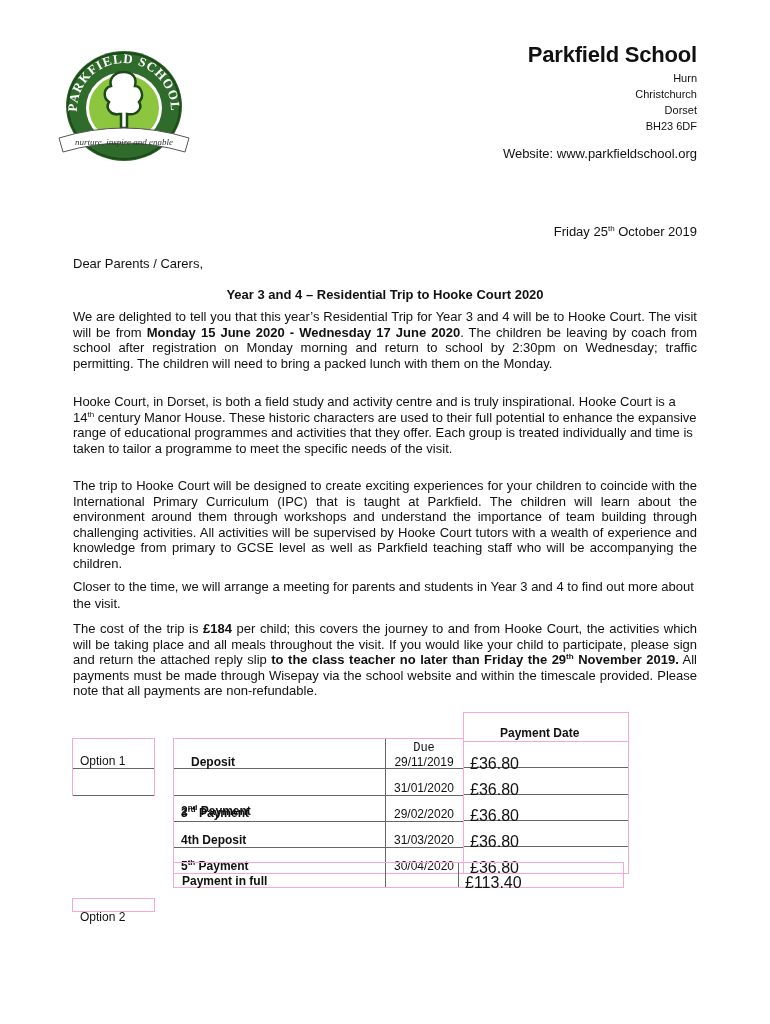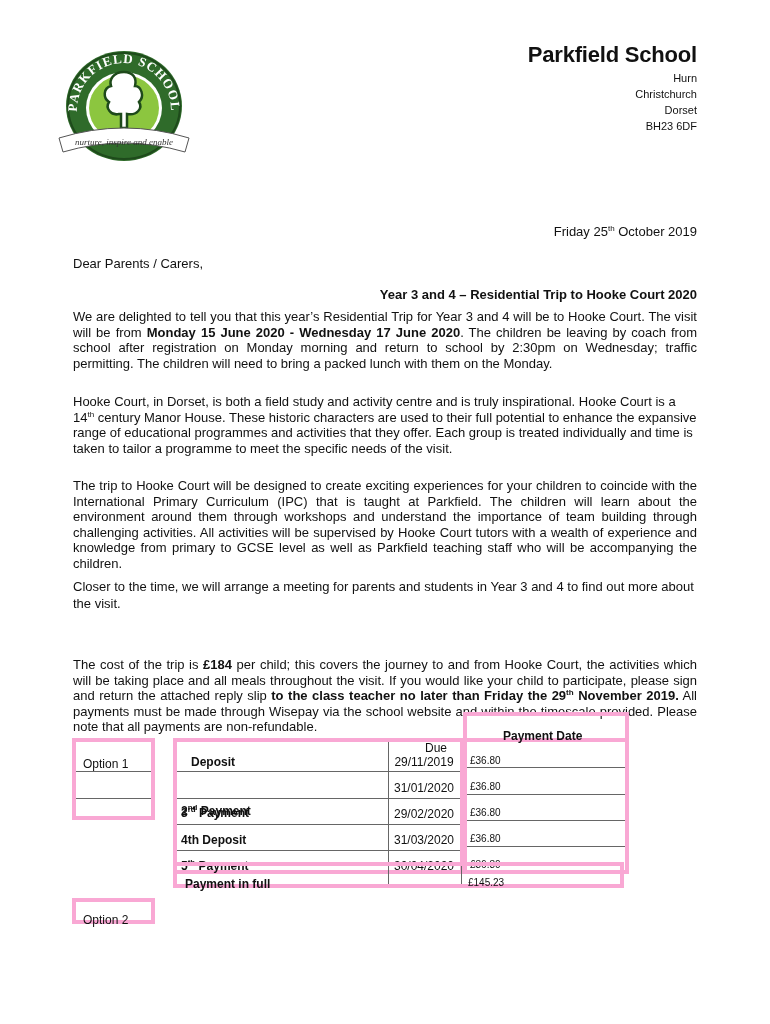--- a/index.html
+++ b/index.html
@@ -9,36 +9,36 @@
   }
   .abs { position: absolute; }
   .logo { left: 55px; top: 48px; width: 138px; height: 116px; }
   .hdr { right: 73px; text-align: right; }
   .school-name { top: 42px; font-size: 22px; font-weight: bold; letter-spacing: -0.2px; }
   .addr { top: 70px; font-size: 11px; line-height: 16px; }
   .contact { top: 146px; font-size: 13px; line-height: 16px; }
   .date { top: 224px; font-size: 13px; }
   sup { font-size: 8px; line-height: 0; vertical-align: 5px; }
   .salutation { left: 73px; top: 256px; font-size: 13px; }
-  .subject { left: 73px; width: 624px; top: 287px; text-align: right; font-size: 13px; font-weight: bold; }
+  .subject { left: 73px; width: 624px; top: 287px; text-align: center; font-size: 13px; font-weight: bold; }
   .para {
     left: 73px; width: 624px; font-size: 13px; line-height: 15.5px;
     text-align: justify; margin: 0;
   }
   .para.left { text-align: left; }
   .para b { font-weight: bold; }
   
-  .box { border: 4px solid #f9a8d4; box-sizing: border-box; }
+  .box { border: 1px solid #f9a8d4; box-sizing: border-box; }
   .cell { position: absolute; box-sizing: border-box; font-size: 12px; }
   .opt-box { left: 72px; width: 83px; }
   .row-line { position: absolute; left: 0; right: 0; height: 0; border-top: 1px solid #666; }
   .vline { position: absolute; top: 0; bottom: 0; width: 0; border-left: 1px solid #666; }
   .lbl { position: absolute; font-size: 12px; font-weight: bold; }
   .date-cell { position: absolute; font-size: 12px; text-align: center; width: 76px; }
-  .amt { position: absolute; font-size: 10px; }
+  .amt { position: absolute; font-size: 16px; }
 </style>
 </head>
 <body>
 
 <div class="abs logo">
   <svg width="138" height="116" viewBox="0 0 138 116">
     <defs>
       <path id="arcTop" d="M 22 62 A 47 47 0 0 1 116 62"></path>
     </defs>
     <ellipse cx="69" cy="58" rx="58" ry="55" fill="#2f6b2a"></ellipse>
@@ -57,49 +57,50 @@
 </div>
 
 <div class="abs hdr school-name">Parkfield School</div>
 <div class="abs hdr addr">
   <div>Hurn</div>
   <div>Christchurch</div>
   <div>Dorset</div>
   <div>BH23 6DF</div>
 </div>
 <div class="abs hdr contact">
+  <div>Website: www.parkfieldschool.org</div>
 </div>
 <div class="abs hdr date">
   <span>Friday 25</span><sup>th</sup><span> October 2019</span>
 </div>
 
 <div class="abs salutation">Dear Parents / Carers,</div>
 <div class="abs subject">Year 3 and 4 – Residential Trip to Hooke Court 2020</div>
 
 <p class="abs para" style="top:309px;">
   <span>We are delighted to tell you that this year’s Residential Trip for Year 3 and 4 will be to Hooke Court. The visit will be from </span><b>Monday 15 June 2020 - Wednesday 17 June 2020</b><span>. The children be leaving by coach from school after registration on Monday morning and return to school by 2:30pm on Wednesday; traffic permitting. The children will need to bring a packed lunch with them on the Monday.</span>
 </p>
 
 <p class="abs para left" style="top:394px;">
   <span>Hooke Court, in Dorset, is both a field study and activity centre and is truly inspirational. Hooke Court is a 14</span><sup>th</sup><span> century Manor House. These historic characters are used to their full potential to enhance the expansive range of educational programmes and activities that they offer. Each group is treated individually and time is taken to tailor a programme to meet the specific needs of the visit.</span>
 </p>
 
 <p class="abs para" style="top:478px;">The trip to Hooke Court will be designed to create exciting experiences for your children to coincide with the International Primary Curriculum (IPC) that is taught at Parkfield. The children will learn about the environment around them through workshops and understand the importance of team building through challenging activities. All activities will be supervised by Hooke Court tutors with a wealth of experience and knowledge from primary to GCSE level as well as Parkfield teaching staff who will be accompanying the children.</p>
 
 <p class="abs para left" style="top:578px; line-height:17px;">Closer to the time, we will arrange a meeting for parents and students in Year 3 and 4 to find out more about the visit.</p>
 
-<p class="abs para" style="top:621px;margin-top:36px;">
+<p class="abs para" style="top:621px;">
   <span>The cost of the trip is </span><b>£184</b><span> per child; this covers the journey to and from Hooke Court, the activities which will be taking place and all meals throughout the visit. If you would like your child to participate, please sign and return the attached reply slip </span><b><span>to the class teacher no later than Friday the 29</span><sup>th</sup><span> November 2019.</span></b><span> All payments must be made through Wisepay via the school website and within the timescale provided. Please note that all payments are non-refundable.</span>
 </p>
 
 <div class="abs box" style="left:463px; top:712px; width:166px; height:30px;">
   <span class="lbl" style="left:36px; top:13px;">Payment Date</span>
 </div>
 
-<div class="abs box opt-box" style="top:738px; height:82px;">
+<div class="abs box opt-box" style="top:738px; height:58px;">
   <div class="row-line" style="top:29px;"></div>
   <div class="row-line" style="top:56px;"></div>
   <span class="cell" style="left:7px; top:15px;">Option 1</span>
 </div>
 
 <div class="abs box" style="left:173px; top:738px; width:291px; height:136px;">
   <div class="vline" style="left:211px;"></div>
   <div class="row-line" style="top:29px;"></div>
   <div class="row-line" style="top:56px;"></div>
   <div class="row-line" style="top:82px;"></div>
@@ -108,21 +109,21 @@
 
 <div class="abs box" style="left:463px; top:741px; width:166px; height:133px; border-top:none;">
   <div class="row-line" style="top:26px;"></div>
   <div class="row-line" style="top:53px;"></div>
   <div class="row-line" style="top:79px;"></div>
   <div class="row-line" style="top:105px;"></div>
 </div>
 
 <div>
   <span class="lbl" style="left:181px; top:755px;padding-left:10px;">Deposit</span>
-  <span class="date-cell" style="left:398px; top:741px;">Due</span>
+  <span class="date-cell" style="left:386px; top:741px;font-family:Liberation Mono, monospace;">Due</span>
   <span class="date-cell" style="left:386px; top:755px;">29/11/2019</span>
   <span class="amt" style="left:470px; top:755px;">£36.80</span>
 </div>
 
 <div>
   <span class="lbl" style="left:181px; top:780px;margin-top:24px;"><span>2</span><sup>nd</sup><span> Payment</span></span>
   <span class="date-cell" style="left:386px; top:781px;">31/01/2020</span>
   <span class="amt" style="left:470px; top:781px;">£36.80</span>
 </div>
 
@@ -137,21 +138,21 @@
   <span class="date-cell" style="left:386px; top:833px;">31/03/2020</span>
   <span class="amt" style="left:470px; top:833px;">£36.80</span>
 </div>
 
 <div>
   <span class="lbl" style="left:181px; top:859px;"><span>5</span><sup>th</sup><span> Payment</span></span>
   <span class="date-cell" style="left:386px; top:859px;">30/04/2020</span>
   <span class="amt" style="left:470px; top:859px;">£36.80</span>
 </div>
 
-<div class="abs box opt-box" style="top:898px; height:26px;">
+<div class="abs box opt-box" style="top:898px; height:14px;">
   <span class="cell" style="left:7px; top:11px;">Option 2</span>
 </div>
 <div class="abs box" style="left:173px; top:862px; width:451px; height:26px;">
   <div class="vline" style="left:211px;"></div>
   <div class="vline" style="left:284px;"></div>
   <span class="lbl" style="left:8px; top:11px;">Payment in full</span>
-  <span class="amt" style="left:291px; top:11px;">£145.23</span>
+  <span class="amt" style="left:291px; top:11px;">£113.40</span>
 </div>
 
 </body></html>

